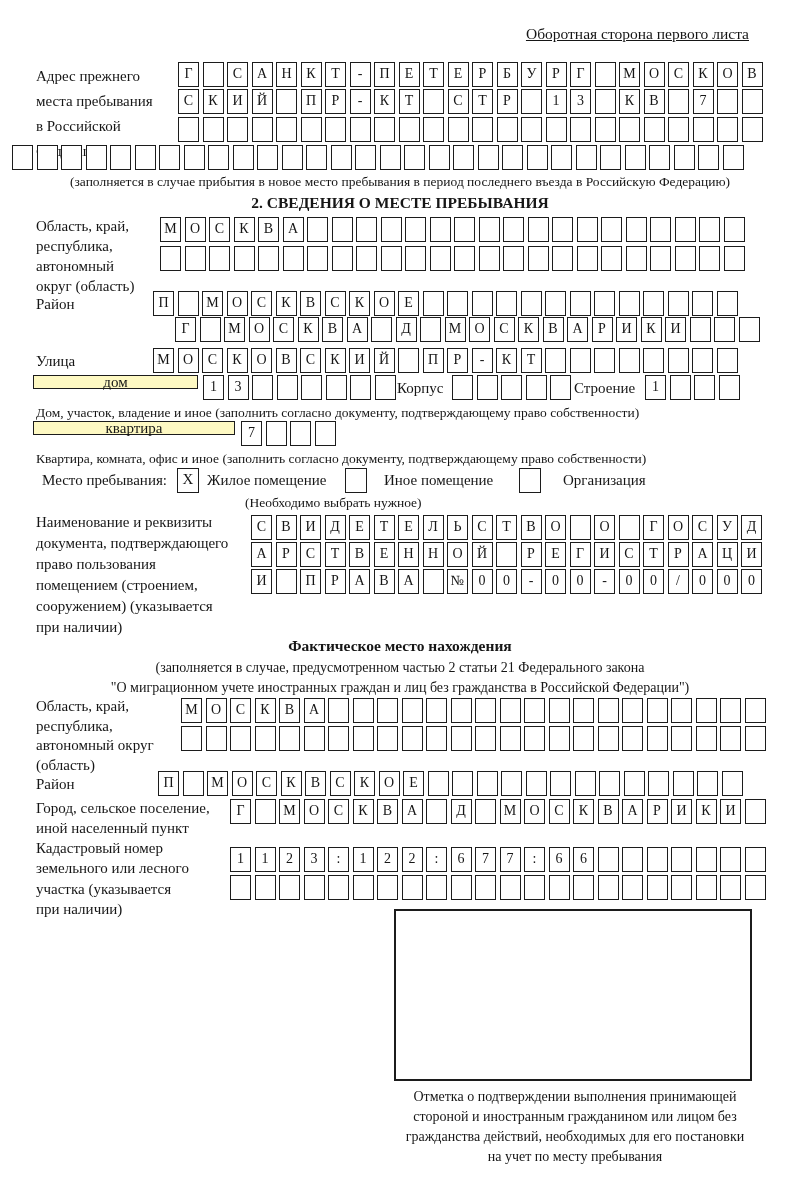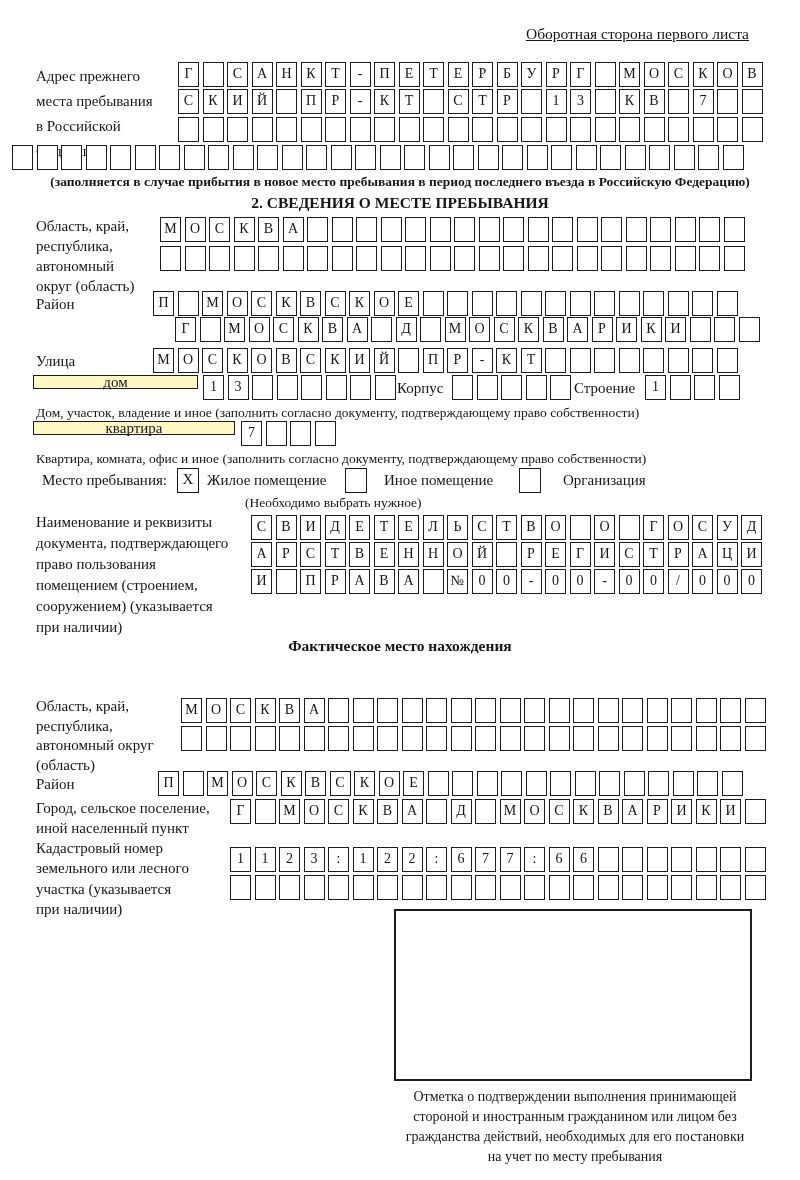--- a/index.html
+++ b/index.html
@@ -141,21 +141,21 @@
       <span class="cbox"></span>
       <span class="cbox"></span>
       <span class="cbox"></span>
       <span class="cbox"></span>
       <span class="cbox"></span>
       <span class="cbox"></span>
       <span class="cbox"></span>
       <span class="cbox"></span>
       <span class="cbox"></span>
     </div>
-  <div class="cap center" style="left:0; top:173px; width:800px;font-weight:bold;">(заполняется в случае прибытия в новое место пребывания в период последнего въезда в Российскую Федерацию)</div>
+  <div class="cap center" style="left:0; top:173px; width:800px;">(заполняется в случае прибытия в новое место пребывания в период последнего въезда в Российскую Федерацию)</div>
 
   <div class="stitle" style="top:194px;">2. СВЕДЕНИЯ О МЕСТЕ ПРЕБЫВАНИЯ</div>
 
   <div class="lbl" style="left:36px; top:216px; line-height:20px;">Область, край,
 республика,
 автономный
 округ (область)</div>
   <div class="boxrow" style="left:160px; top:217px;">
       <span class="cbox">М</span>
       <span class="cbox">О</span>
@@ -408,20 +408,22 @@
       <span class="cbox">-</span>
       <span class="cbox">0</span>
       <span class="cbox">0</span>
       <span class="cbox">/</span>
       <span class="cbox">0</span>
       <span class="cbox">0</span>
       <span class="cbox">0</span>
     </div>
 
   <div class="stitle" style="top:637px;">Фактическое место нахождения</div>
+  <div class="cap center" style="left:0; top:658px; width:800px; font-size:14px; line-height:20px; white-space:pre-line;">(заполняется в случае, предусмотренном частью 2 статьи 21 Федерального закона
+"О миграционном учете иностранных граждан и лиц без гражданства в Российской Федерации")</div>
 
   <div class="lbl" style="left:36px; top:697px; line-height:19.7px;">Область, край,
 республика,
 автономный округ
 (область)</div>
   <div class="boxrow" style="left:181px; top:698px;">
       <span class="cbox">М</span>
       <span class="cbox">О</span>
       <span class="cbox">С</span>
       <span class="cbox">К</span>

